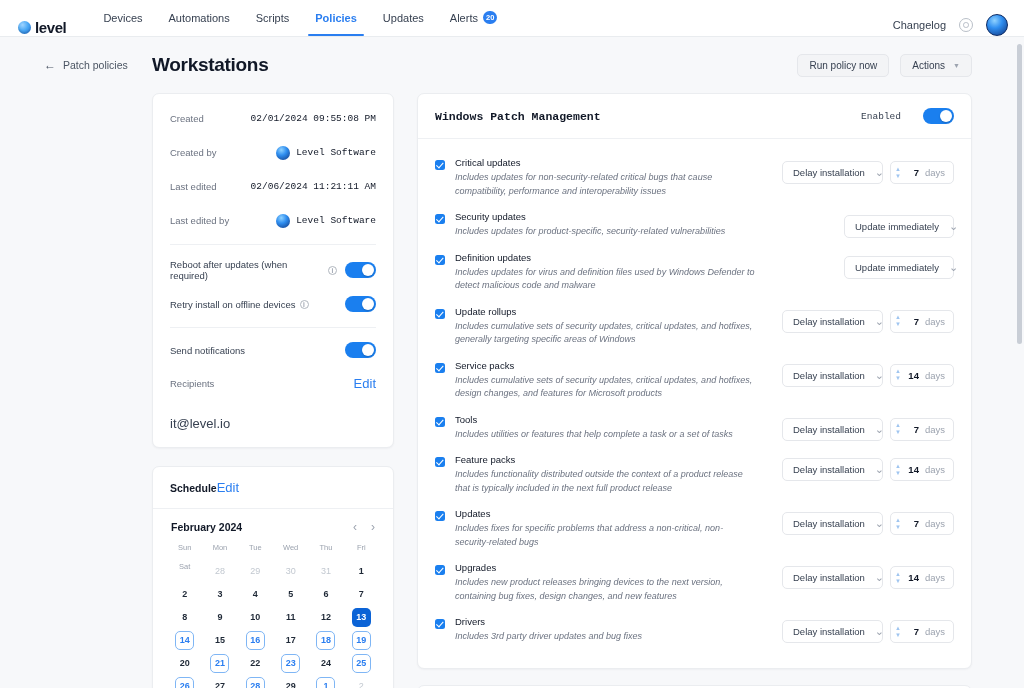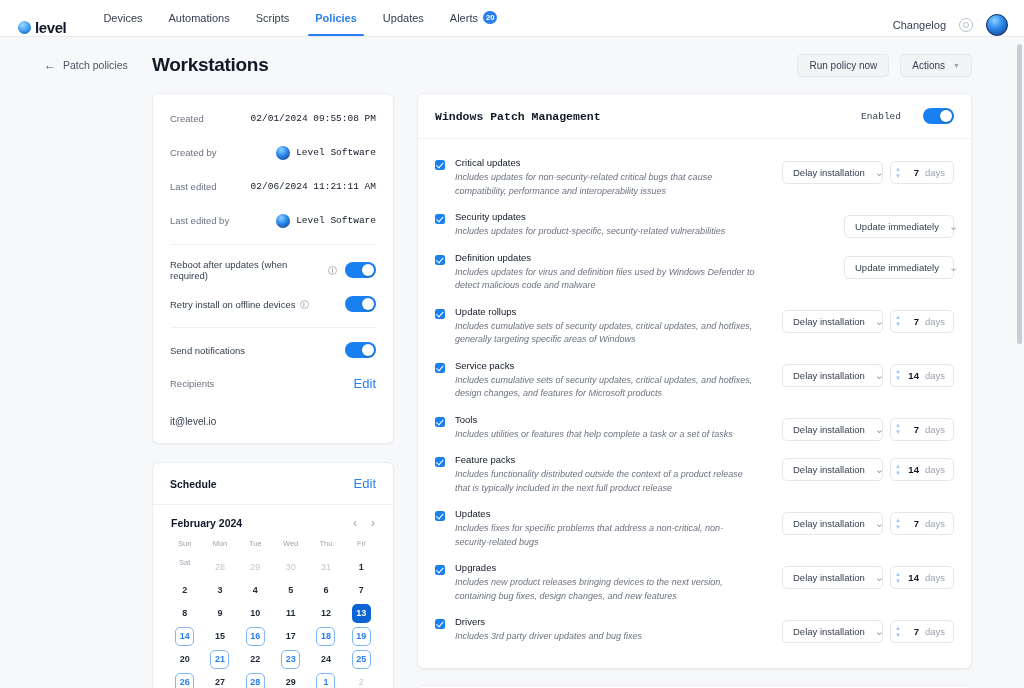--- a/index.html
+++ b/index.html
@@ -129,26 +129,26 @@
   .switch {
     width: 31px; height: 16px; border-radius: 9px; background: #1a7fef;
     position: relative; cursor: pointer; flex: none;
   }
   .switch::after {
     content: ""; position: absolute; top: 2px; right: 2px;
     width: 12px; height: 12px; border-radius: 50%; background: #fff;
     box-shadow: 0 1px 2px rgba(0,0,0,.2);
   }
   .link { font-size: 13px; color: #2a7ef0; cursor: pointer; }
-  .recipient { font-size: 10px; color: #374151; margin-top: 3px; }
+  .recipient { font-size: 13px; color: #374151; margin-top: 3px; }
 
   
   .sched-card { margin-top: 18px; }
   .sched-head {
-    display: flex; align-items: center; justify-content: space-between;
+    display: flex; align-items: center; 
     padding: 13px 17px; border-bottom: 1px solid #eef0f3;
   }
   .sched-title { font-size: 10.5px; font-weight: 600; color: #111827; }
   .cal { padding: 12px 14px 10px; }
   .cal-head {
     display: flex; align-items: center; justify-content: space-between;
     padding: 0 4px 10px;
   }
   .cal-month { font-size: 10.5px; font-weight: 700; color: #111827; }
   .cal-navs { display: flex; gap: 14px; }

